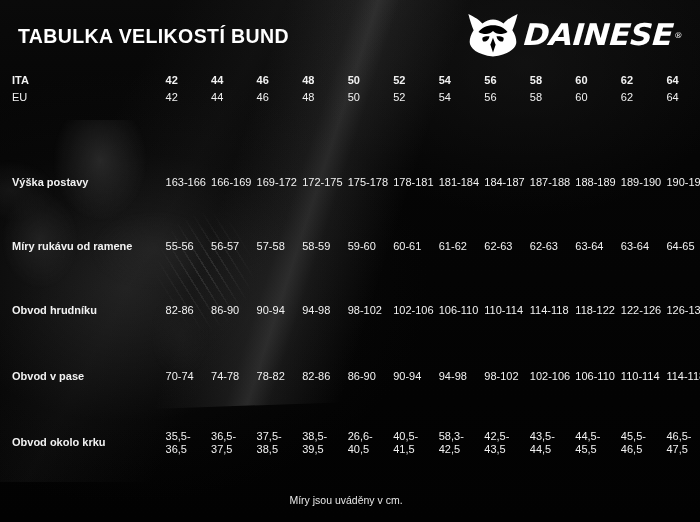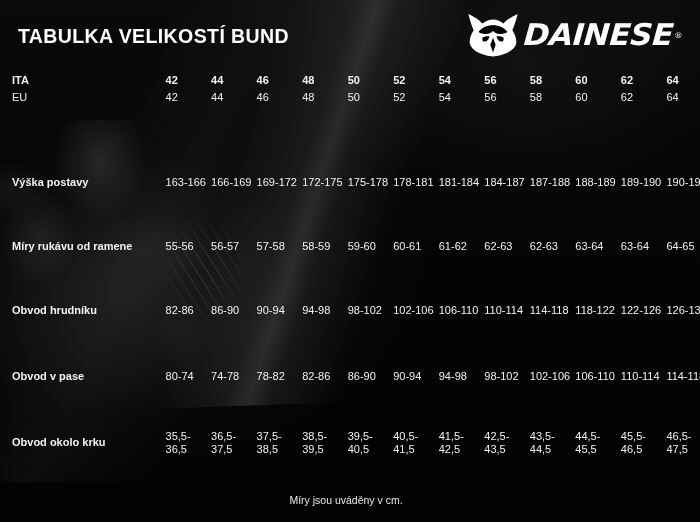--- a/index.html
+++ b/index.html
@@ -268,42 +268,42 @@
           <td class="cell">102-106</td>
           <td class="cell">106-110</td>
           <td class="cell">110-114</td>
           <td class="cell">114-118</td>
           <td class="cell">118-122</td>
           <td class="cell">122-126</td>
           <td class="cell">126-130</td>
         </tr>
         <tr class="data-row">
           <td class="lbl">Obvod v pase</td>
-          <td class="cell">80-74</td>
+          <td class="cell">70-74</td>
           <td class="cell">74-78</td>
           <td class="cell">78-82</td>
           <td class="cell">82-86</td>
           <td class="cell">86-90</td>
           <td class="cell">90-94</td>
           <td class="cell">94-98</td>
           <td class="cell">98-102</td>
           <td class="cell">102-106</td>
           <td class="cell">106-110</td>
           <td class="cell">110-114</td>
           <td class="cell">114-118</td>
         </tr>
         <tr class="data-row">
           <td class="lbl">Obvod okolo krku</td>
           <td class="cell">35,5-36,5</td>
           <td class="cell">36,5-37,5</td>
           <td class="cell">37,5-38,5</td>
           <td class="cell">38,5-39,5</td>
-          <td class="cell">39,5-40,5</td>
+          <td class="cell">26,6-40,5</td>
           <td class="cell">40,5-41,5</td>
-          <td class="cell">41,5-42,5</td>
+          <td class="cell">58,3-42,5</td>
           <td class="cell">42,5-43,5</td>
           <td class="cell">43,5-44,5</td>
           <td class="cell">44,5-45,5</td>
           <td class="cell">45,5-46,5</td>
           <td class="cell">46,5-47,5</td>
         </tr>
       </tbody>
   </table>
 
   <div class="footnote">Míry jsou uváděny v cm.</div>

